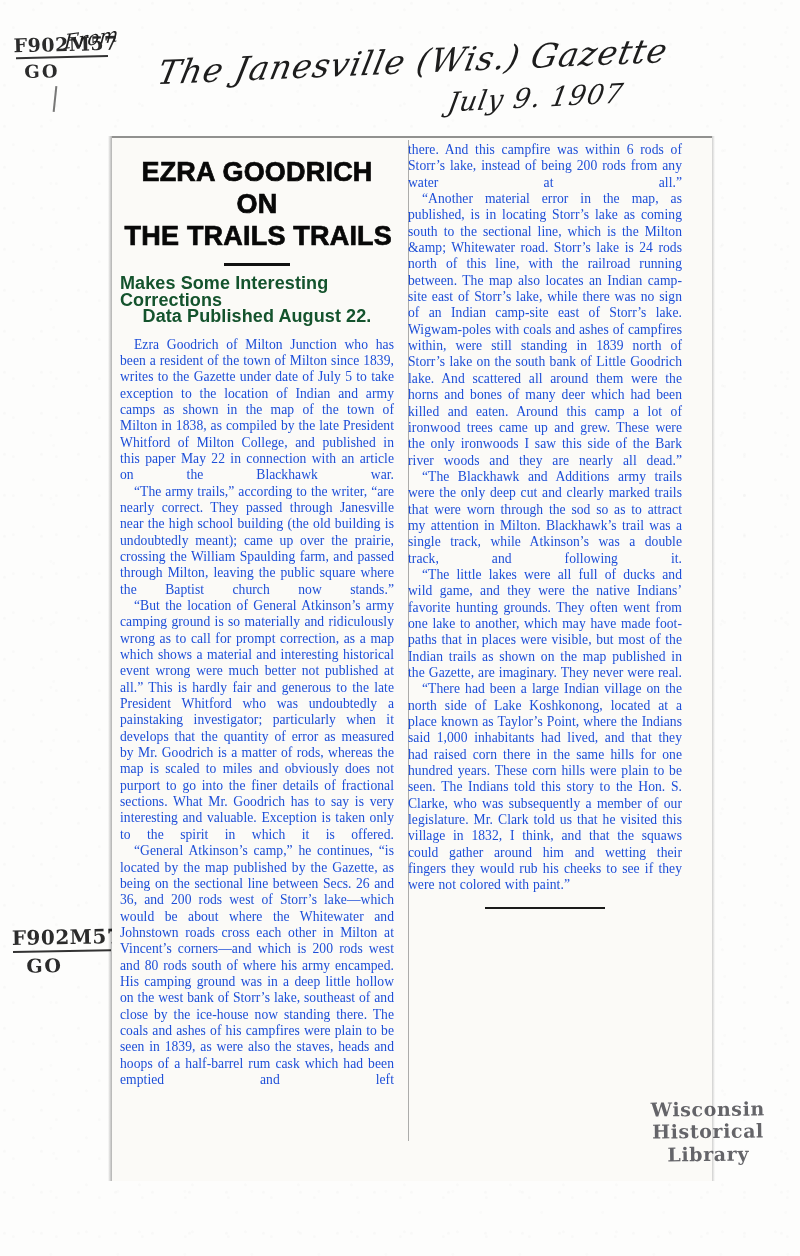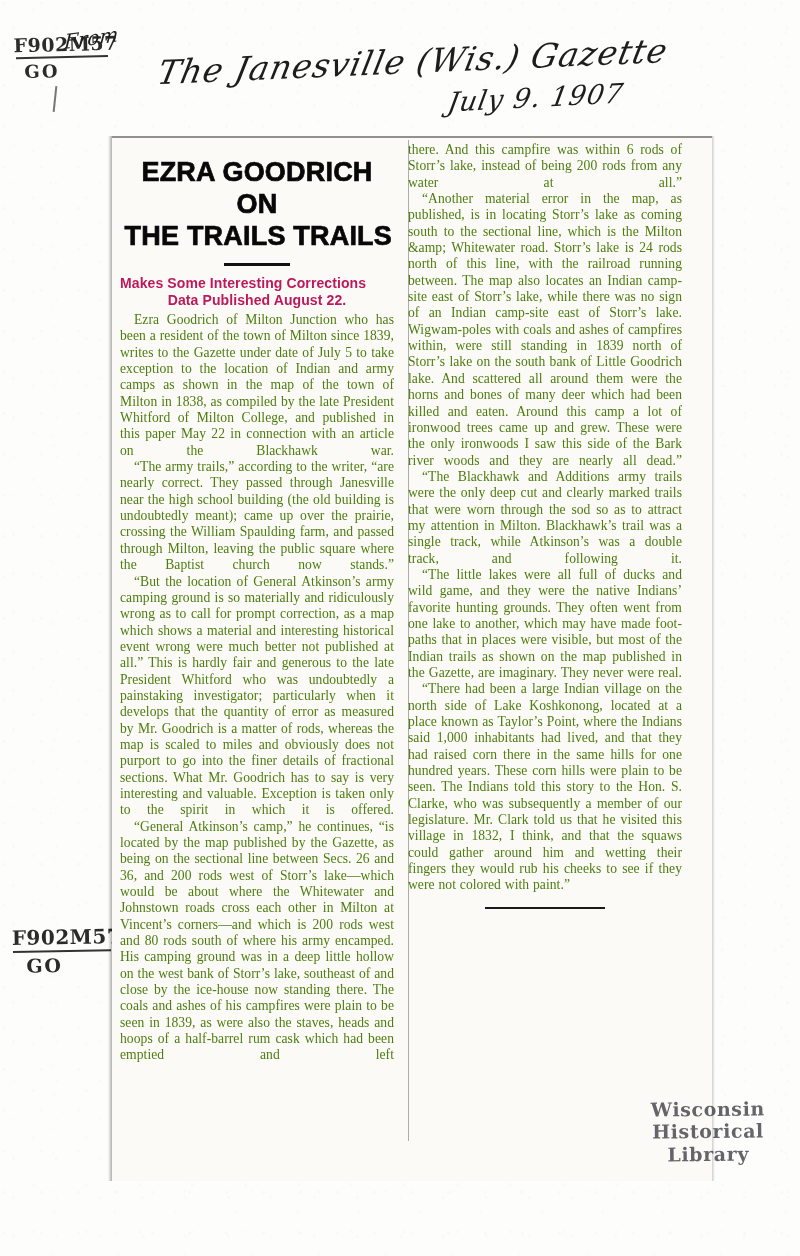--- a/index.html
+++ b/index.html
@@ -191,38 +191,38 @@
   .head-rule {
     width: 66px;
     height: 3px;
     background: #111;
     margin: 11px auto 9px auto;
   }
 
   .subhead {
     font-family: "Liberation Sans", sans-serif;
     font-weight: bold;
-    font-size: 14px;
+    font-size: 18px;
     line-height: 16.5px;
-    color: #be185d;
+    color: #14532d;
     text-align: center;
-    margin: 0 0 4px 0;
+    margin: 0 0 12px 0;
     letter-spacing: .1px;
   }
   .subhead span { display: block; }
   .subhead .s1 { text-align: left; }
   .subhead .s2 { text-align: center; }
   .subhead .s3 { text-align: center; }
 
   
   .body p {
     font-family: "Liberation Serif", serif;
     font-size: 13.6px;
     line-height: 16.35px;
-    color: #4d7c0f;
+    color: #1d4ed8;
     text-align: justify;
     text-align-last: justify;
     margin: 0;
     text-indent: 14px;
     letter-spacing: .05px;
     word-spacing: .4px;
     hyphens: manual;
   }
   .body p.last { text-align-last: left; }
   .body p.cont { text-indent: 0; }

